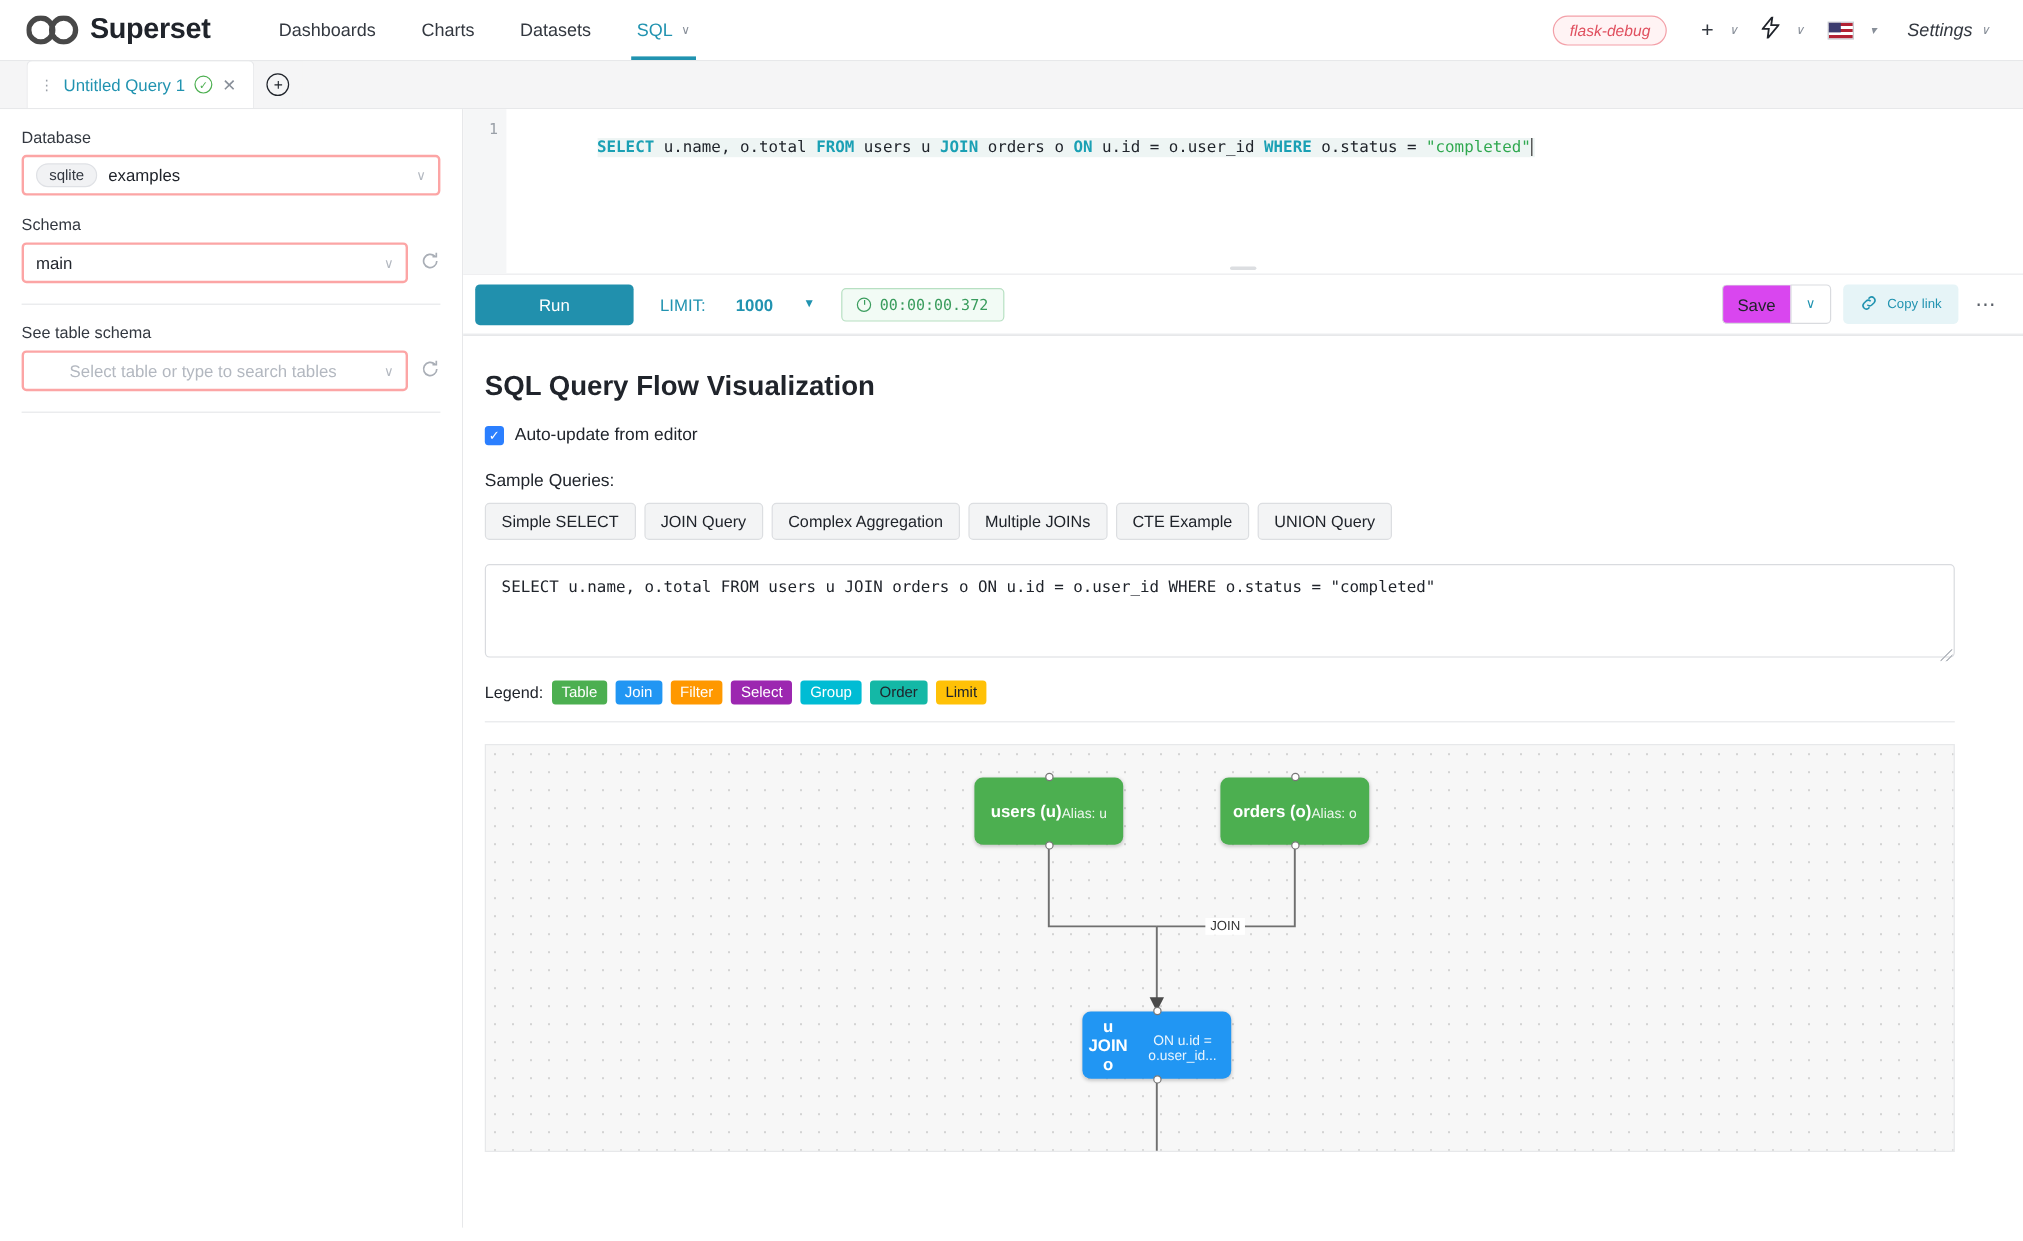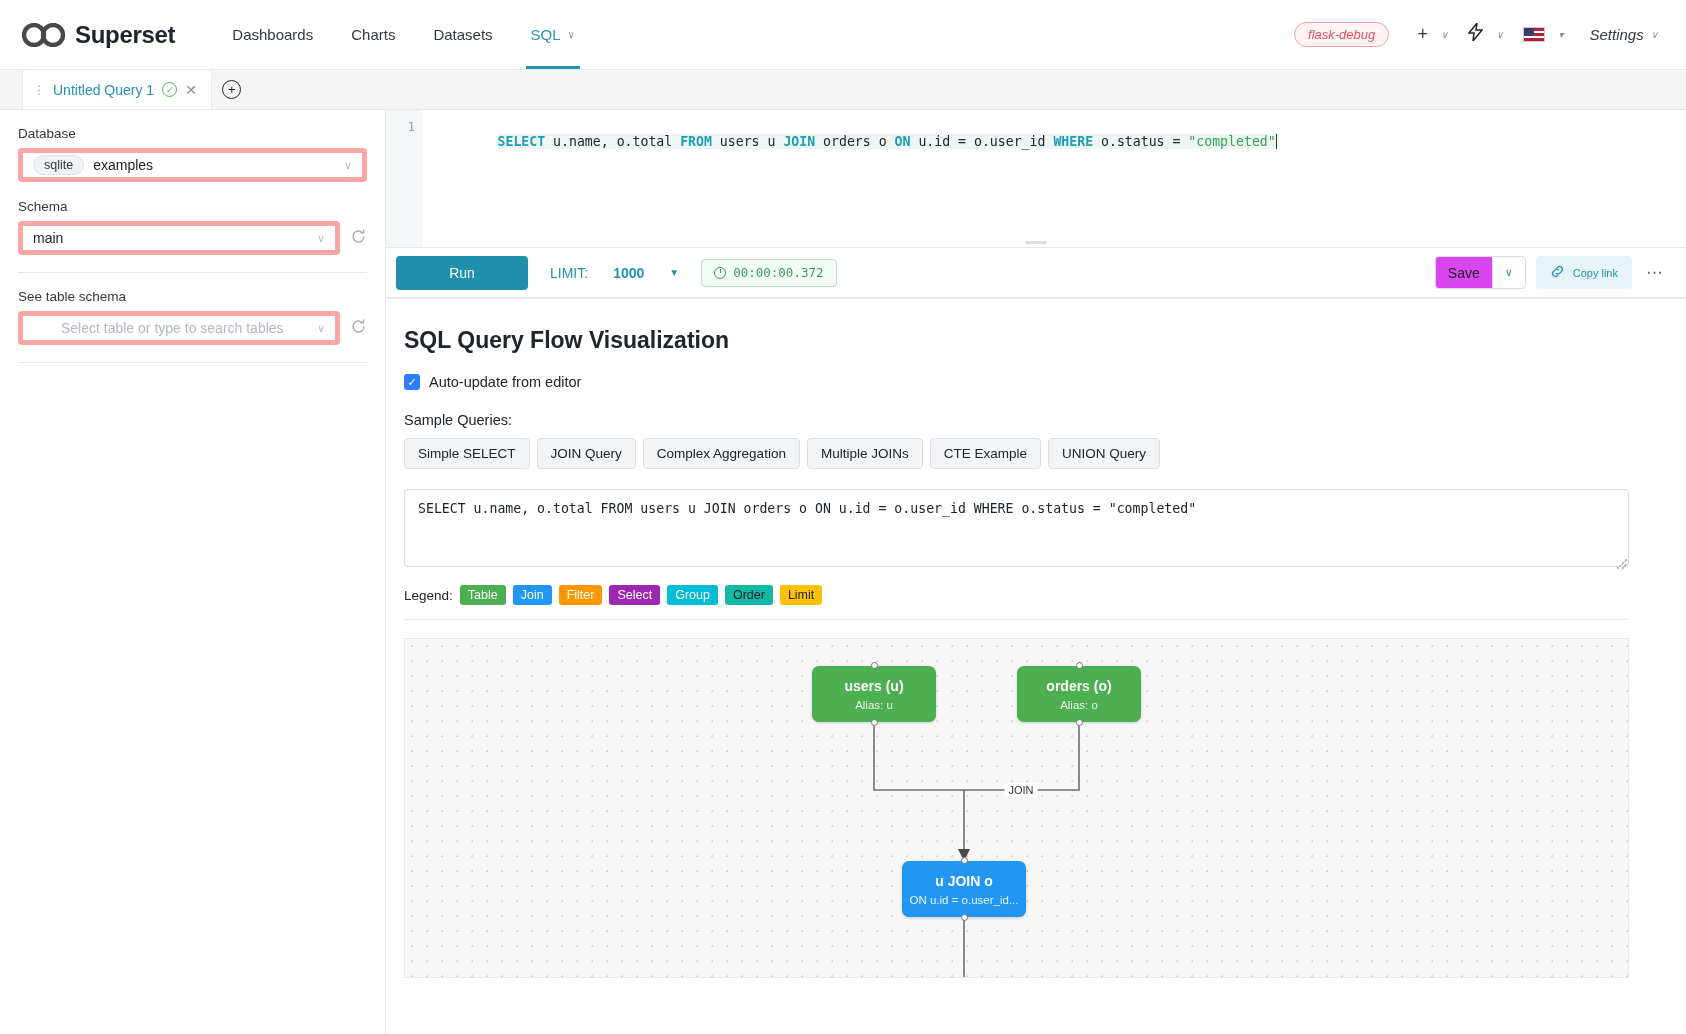--- a/index.html
+++ b/index.html
@@ -6,21 +6,21 @@
   html, body {
     width: 1686px; height: 1034px;
     font-family: "Liberation Sans", sans-serif;
     background: #ffffff;
     color: #20242b;
     overflow: hidden;
   }
 
   
   .topnav {
-    height: 70px; width: 100%;
+    height: 51px; width: 100%;
     border-bottom: 1px solid #e7e8ea;
     display: flex; align-items: center;
     padding: 0 22px 0 22px;
     background: #fff;
     position: relative;
   }
   .brand { display: flex; align-items: center; gap: 9px; margin-right: 38px; }
   .brand-logo { width: 44px; height: 24px; position: relative; }
   .brand-name { font-size: 24px; font-weight: bold; color: #20242b; letter-spacing: -0.3px; }
   .nav-links { display: flex; align-items: center; height: 100%; gap: 0; }
@@ -80,21 +80,21 @@
 
   
   .workspace { display: flex; height: calc(1034px - 62px - 40px); }
   .leftpanel {
     width: 386px; flex: 0 0 386px; padding: 16px 18px 0 18px;
     border-right: 1px solid #e7e8ea; background: #fff;
   }
   .field-label { font-size: 13.5px; color: #333840; margin-bottom: 7px; }
   .field-row { display: flex; align-items: center; gap: 10px; margin-bottom: 17px; }
   .select-box {
-    flex: 1; height: 34px; border: 5px solid #fca5a5; border-radius: 4px;
+    flex: 1; height: 34px; border: 2px solid #fca5a5; border-radius: 4px;
     display: flex; align-items: center; padding: 0 10px; font-size: 14px; background: #fff;
     cursor: pointer; position: relative;
   }
   .db-pill {
     background: #f1f2f4; border: 1px solid #dfe1e5; border-radius: 12px;
     font-size: 12.5px; padding: 2px 10px; color: #333840; margin-right: 9px;
   }
   .select-val { color: #20242b; }
   .select-placeholder { color: #b3b8c0; margin-left: 28px; }
   .sel-caret { margin-left: auto; color: #b3b8c0; font-size: 11px; }
@@ -195,21 +195,21 @@
 
   
   .canvas {
     position: relative; height: 340px; background: #f7f7f7;
     background-image: radial-gradient(#d3d3d3 1px, transparent 1px);
     background-size: 15px 15px;
     border: 1px solid #e7e8ea; overflow: hidden;
   }
   .node {
     position: absolute; border-radius: 7px; color: #fff; text-align: center;
-    display: flex; flex-direction: column; align-items: center; justify-content: center;
+    display: flex; flex-direction: row; align-items: center; justify-content: center;
     box-shadow: 0 1px 3px rgba(0,0,0,.18); cursor: pointer;
   }
   .node .n-title { font-size: 14px; font-weight: bold; }
   .node .n-sub { font-size: 11.5px; opacity: .9; margin-top: 5px; }
   .handle {
     position: absolute; width: 7px; height: 7px; border-radius: 50%;
     background: #fff; border: 1.2px solid #777; left: 50%; margin-left: -3.5px;
   }
   .handle.top { top: -4px; }
   .handle.bot { bottom: -4px; }

